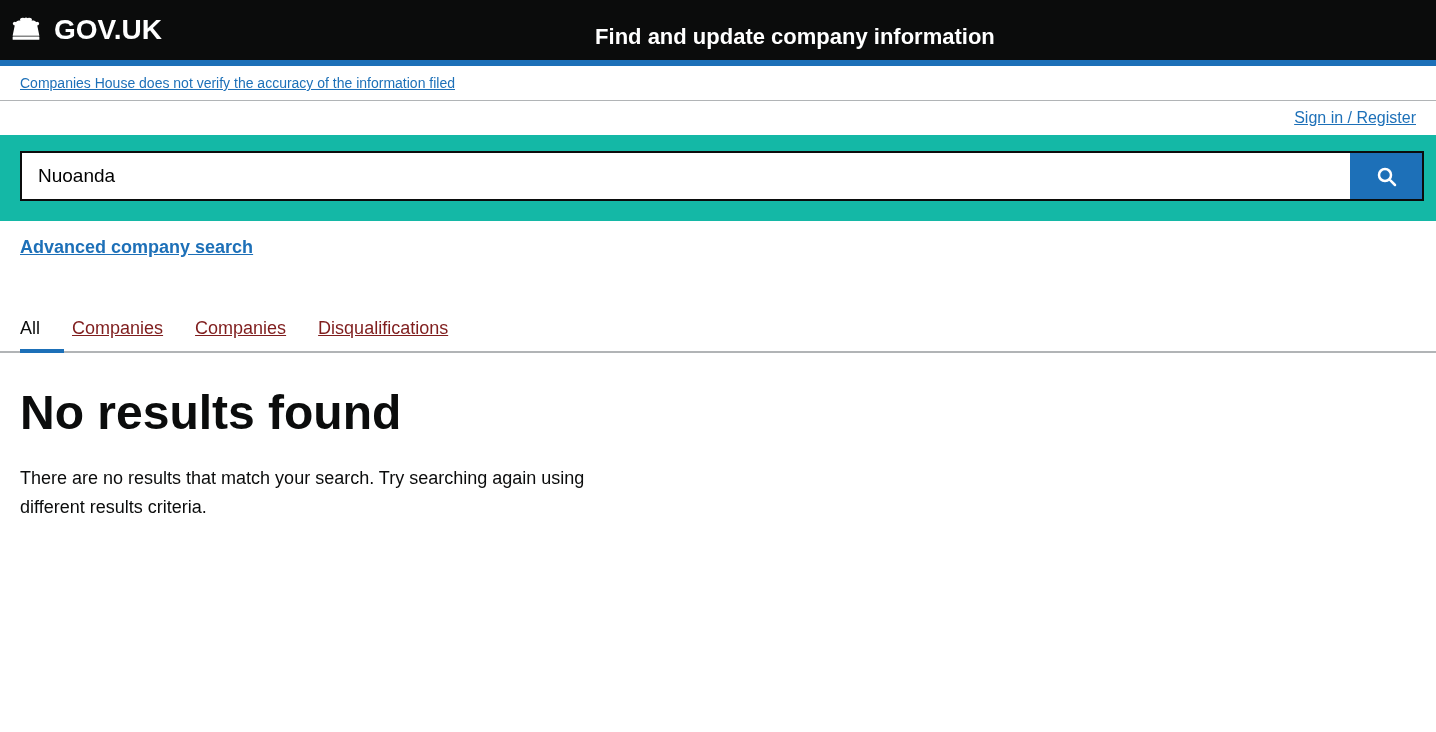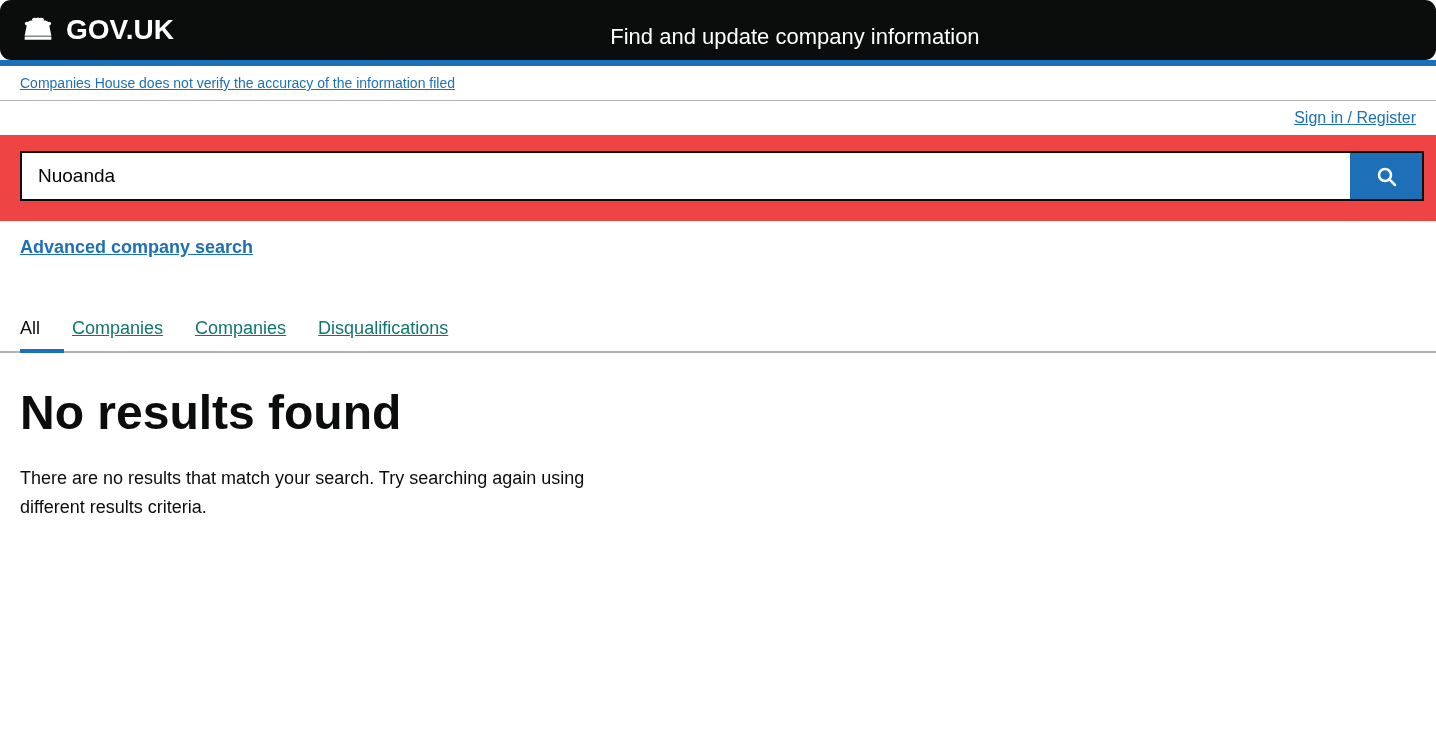--- a/index.html
+++ b/index.html
@@ -13,23 +13,22 @@
       font-size: 16px;
       color: #0b0c0c;
       background: #fff;
     }
 
     
     .header {
       background-color: #0b0c0c;
       display: flex;
       align-items: center;
-      padding: 10px 20px;
+      padding: 10px 8px;
       height: 60px;
-      border-radius: 11px;
     }
 
     .header-logo {
       display: flex;
       align-items: center;
       gap: 10px;
       color: #fff;
       font-size: 28px;
       font-weight: bold;
       flex-shrink: 0;
@@ -38,21 +37,21 @@
     .crown-icon {
       width: 36px;
       height: 32px;
     }
 
     .header-title {
       flex: 1;
       text-align: center;
       color: #fff;
       font-size: 22px;
-      font-weight: normal;
+      font-weight: bold;
       margin-top: 14px;
     }
 
     
     .blue-bar {
       height: 6px;
       background-color: #1d70b8;
     }
 
     
@@ -78,21 +77,21 @@
     }
 
     .sign-in-bar a {
       color: #1d70b8;
       text-decoration: underline;
       font-size: 16px;
     }
 
     
     .search-section {
-      background-color: #ef4444;
+      background-color: #14b8a6;
       padding: 16px 12px 20px 20px;
     }
 
     .search-bar {
       display: flex;
       max-width: 100%;
       border: 2px solid #0b0c0c;
     }
 
     .search-input {
@@ -156,21 +155,21 @@
     }
 
     .tab-item.active {
       color: #0b0c0c;
       font-weight: normal;
       border-bottom: 4px solid #1d70b8;
       margin-bottom: -2px;
     }
 
     .tab-item:not(.active) {
-      color: #0f766e;
+      color: #7f1d1d;
       text-decoration: underline;
     }
 
     
     .main-content {
       padding: 32px 20px;
     }
 
     .no-results-heading {
       font-size: 48px;

